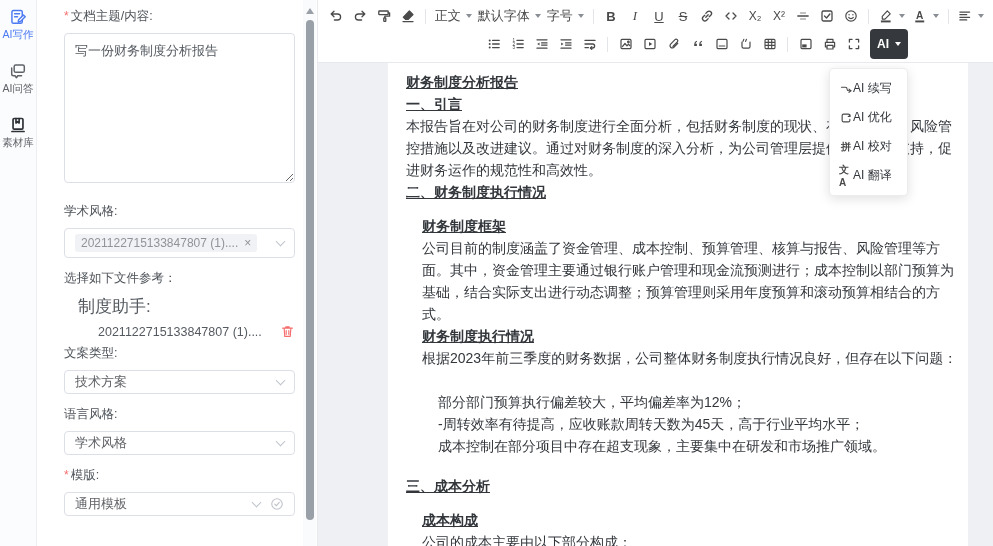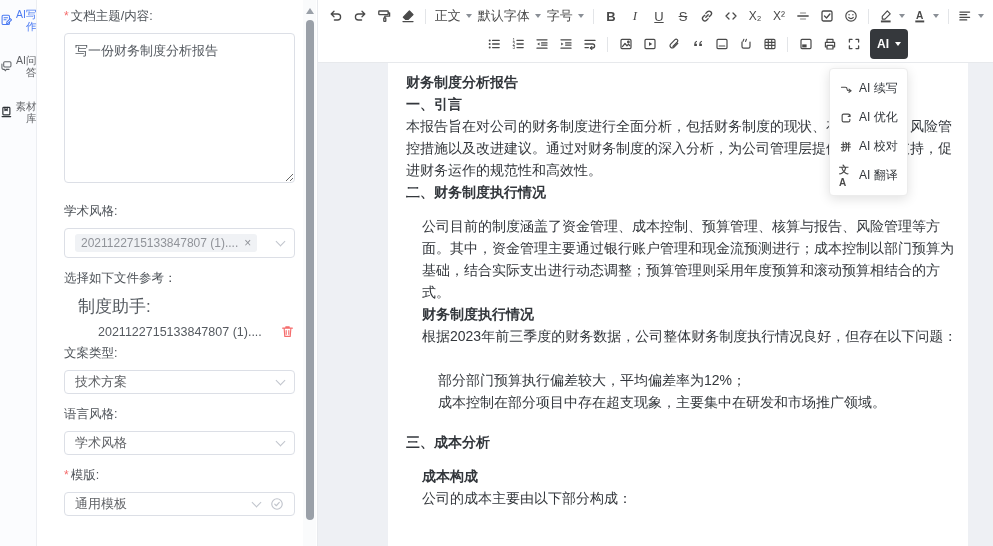--- a/index.html
+++ b/index.html
@@ -3,21 +3,21 @@
 <meta charset="utf-8">
 <style>
   * { margin:0; padding:0; box-sizing:border-box; }
   html,body { width:993px; height:546px; overflow:hidden; background:#fff;
     font-family:"Liberation Sans","DejaVu Sans",sans-serif; }
   .app { display:flex; width:993px; height:546px; }
 
   
   .nav-rail { width:37px; background:#fbfcfe; border-right:1px solid #eceef2;
     display:flex; flex-direction:column; align-items:center; padding-top:8px; flex:0 0 37px;}
-  .rail-item { display:flex; align-items:center; gap:2px;
+  .rail-item { display:flex; flex-direction:column; align-items:center; gap:2px;
     margin-bottom:22px; cursor:pointer; width:37px;text-align:right; }
   .rail-item .lbl { font-size:10.5px; color:#606266; line-height:12px; }
   .rail-item.active .lbl { color:#4c7bf2; }
 
   
   .form-panel { width:281px; flex:0 0 281px; background:#fff; position:relative;
     padding:6px 22px 0 27px; border-right:1px solid #e8eaee; }
   .f-label { font-size:12.5px; color:#4e5359; margin:4px 0 8px; }
   .req { color:#f56c6c; margin-right:2px; font-size:12px; }
   textarea.topic { width:100%; height:150px; resize:vertical; border:1px solid #dcdfe6;
@@ -60,31 +60,31 @@
     display:flex; align-items:center; gap:4px; cursor:pointer; margin-left:4px;}
   .ai-btn .txt { color:#fff; font-size:12px; font-weight:bold; }
   .ai-btn .caret { border-top-color:#fff; }
   svg.ic { display:block; }
 
   
   .canvas { flex:1; background:#eef0f4; position:relative; overflow:hidden; }
   .page { position:absolute; left:70px; top:0; width:580px; height:540px; background:#fff;
     padding:8px 10px 0 18px; overflow:hidden; }
   .doc { font-size:14px; color:#33373c; line-height:22px; }
-  .doc .h { font-weight:bold; }
+  .doc .h { font-weight:bold;text-decoration:underline; }
   .doc .ind1 { margin-left:16px; }
   .doc .ind2 { margin-left:32px; }
   .doc .gap12 { height:12px; } .doc .gap22 { height:22px; } .doc .gap10 { height:10px; }
   .doc .mt8 { margin-top:8px; }
 
   
   .ai-menu { position:absolute; left:511px; top:5px; width:79px; background:#fff;
     border:1px solid #ececec; border-radius:4px; box-shadow:0 3px 12px rgba(0,0,0,.12);
     padding:5px 0; z-index:5; }
-  .ai-menu .item { height:29px; display:flex; align-items:center; gap:6px; padding:0 9px;
+  .ai-menu .item { height:29px; display:flex; align-items:center; padding:0 9px;
     font-size:12px; color:#33373c; cursor:pointer; }
   .mi { width:14px; flex:0 0 14px; display:flex; align-items:center; justify-content:center;
     font-size:10px; color:#4a4a4a; font-weight:bold; }
 </style>
 </head>
 <body>
 
 <div class="app">
 
   <div class="nav-rail">
@@ -386,25 +386,27 @@
       </div>
     </div>
 
     <div class="canvas">
       <div class="page doc">
         <div class="h">财务制度分析报告</div>
         <div class="h">一、引言</div>
         <div>本报告旨在对公司的财务制度进行全面分析，包括财务制度的现状、存在的问题、风险管控措施以及改进建议。通过对财务制度的深入分析，为公司管理层提供科学决策支持，促进财务运作的规范性和高效性。</div>
         <div class="h">二、财务制度执行情况</div>
         <div class="gap12"></div>
+        <div class="h ind1">财务制度框架</div>
         <div class="ind1">公司目前的制度涵盖了资金管理、成本控制、预算管理、核算与报告、风险管理等方面。其中，资金管理主要通过银行账户管理和现金流预测进行；成本控制以部门预算为基础，结合实际支出进行动态调整；预算管理则采用年度预算和滚动预算相结合的方式。</div>
         <div class="h ind1">财务制度执行情况</div>
         <div class="ind1">根据2023年前三季度的财务数据，公司整体财务制度执行情况良好，但存在以下问题：</div>
         <div class="gap22"></div>
         <div class="ind2">部分部门预算执行偏差较大，平均偏差率为12%；</div>
+        <div class="ind2">-周转效率有待提高，应收账款周转天数为45天，高于行业平均水平；</div>
         <div class="ind2">成本控制在部分项目中存在超支现象，主要集中在研发和市场推广领域。</div>
         <div class="gap10"></div>
         <div class="h mt8">三、成本分析</div>
         <div class="gap12"></div>
         <div class="h ind1">成本构成</div>
         <div class="ind1">公司的成本主要由以下部分构成：</div>
 
       </div>
 
       <div class="ai-menu">

